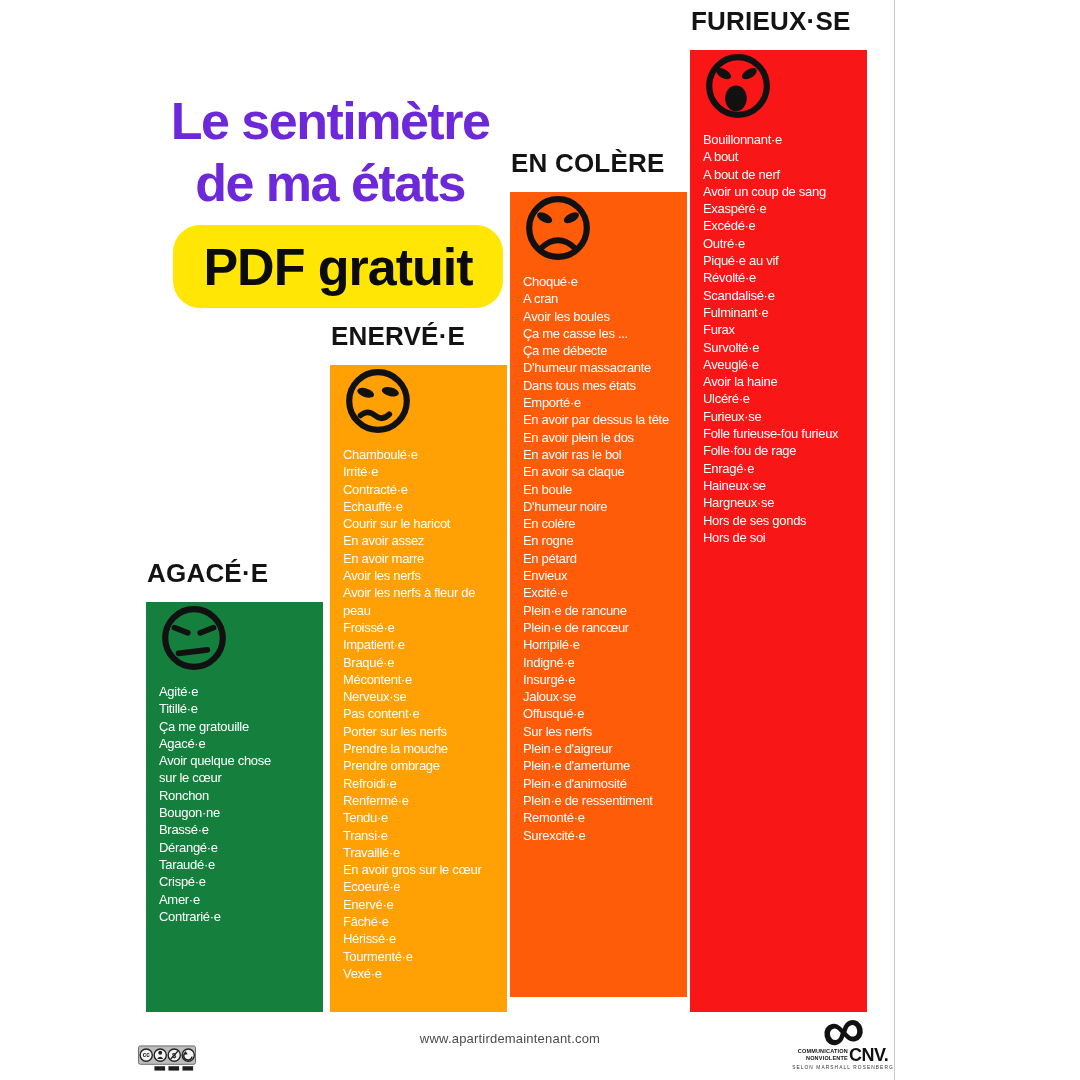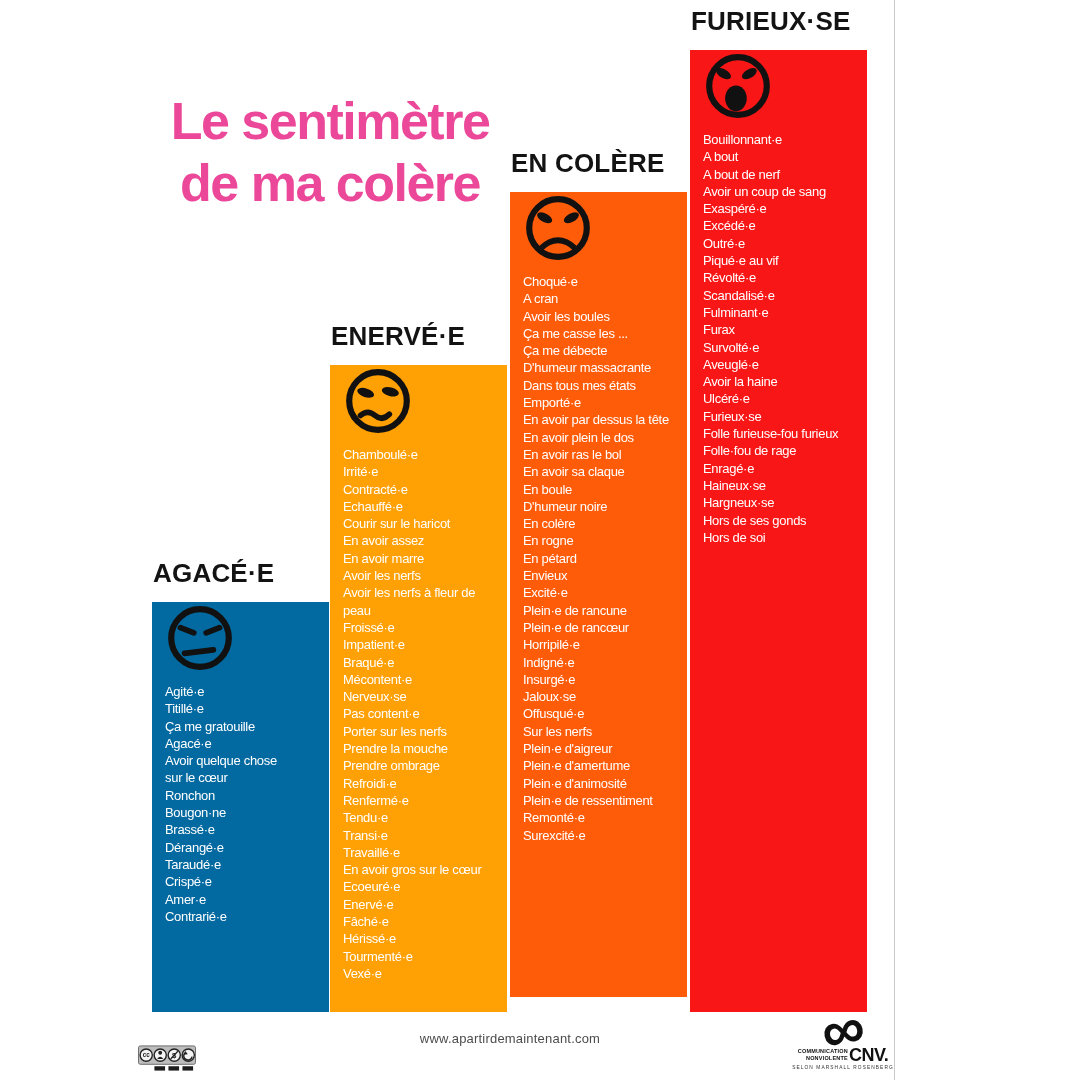--- a/index.html
+++ b/index.html
@@ -4,36 +4,36 @@
 <style>
   html,body{margin:0;padding:0;}
   body{background:#ffffff;font-family:"Liberation Sans","DejaVu Sans",sans-serif;}
   .stage{position:relative;width:1080px;height:1080px;background:#ffffff;overflow:hidden;}
 
   
   .page-edge{position:absolute;left:894px;top:0;width:1px;height:1080px;background:#c9c9c9;}
 
   
   .title{position:absolute;left:120px;top:90px;width:420px;text-align:center;
-         color:#ec4899;font-weight:800;font-size:52px;line-height:62px;letter-spacing:-1.5px;}
+         color:#6d28d9;font-weight:800;font-size:52px;line-height:62px;letter-spacing:-1.5px;}
   .pdf-badge{position:absolute;left:173px;top:225px;width:330px;height:83px;
              background:#ffe604;border-radius:27px;display:flex;align-items:center;justify-content:center;
              color:#0b0b0b;font-weight:800;font-size:52px;letter-spacing:-1px;}
 
   
   .column{position:absolute;}
   .col-header{font-size:26px;font-weight:800;color:#131313;letter-spacing:0.2px;
               margin:0 0 7px 1px;white-space:nowrap;}
   .col-body{width:100%;}
   .face{display:block;margin:13px 0 6px 12px;width:72px;height:72px;}
   .col-list{color:#ffffff;font-weight:400;font-size:13px;line-height:17.3px;
             letter-spacing:-0.3px;padding:3px 3px 0 13px;white-space:pre-line;}
 
-  .c1{left:152px;top:558px;width:177px;}
-  .c1 .col-body{height:410px;background:#0369a1;}
+  .c1{left:146px;top:558px;width:177px;}
+  .c1 .col-body{height:410px;background:#15803d;}
   .c2{left:330px;top:321px;width:177px;}
   .c2 .col-body{height:647px;background:#ffa005;}
   .c3{left:510px;top:148px;width:177px;}
   .c3 .col-body{height:805px;background:#ff5c0a;}
   .c4{left:690px;top:6px;width:177px;}
   .c4 .col-body{height:962px;background:#f91616;}
 
   
   .cc-badge{position:absolute;left:138px;top:1045px;}
   .footer-center{position:absolute;left:300px;top:1031px;width:420px;text-align:center;color:#4c4c4c;}
@@ -49,23 +49,24 @@
 </style>
 </head>
 <body>
 
 <div class="stage">
 
   <div class="page-edge"></div>
 
   <div class="title">
     <div>Le sentimètre</div>
-    <div>de ma colère</div>
-  </div>
-
+    <div>de ma états</div>
+  </div>
+
+  <div class="pdf-badge">PDF gratuit</div>
 
   <div class="column c1">
     <div class="col-header">AGACÉ·E</div>
     <div class="col-body">
       <svg class="face" viewBox="0 0 70 70">
         <circle cx="35" cy="35" r="28" fill="none" stroke="#111" stroke-width="6"></circle>
         <path d="M16 25 L29 30" stroke="#111" stroke-width="5.5" stroke-linecap="round" fill="none"></path>
         <path d="M54 25 L41 30" stroke="#111" stroke-width="5.5" stroke-linecap="round" fill="none"></path>
         <path d="M20 50 L48 46.5" stroke="#111" stroke-width="5.5" stroke-linecap="round" fill="none"></path>
       </svg>

